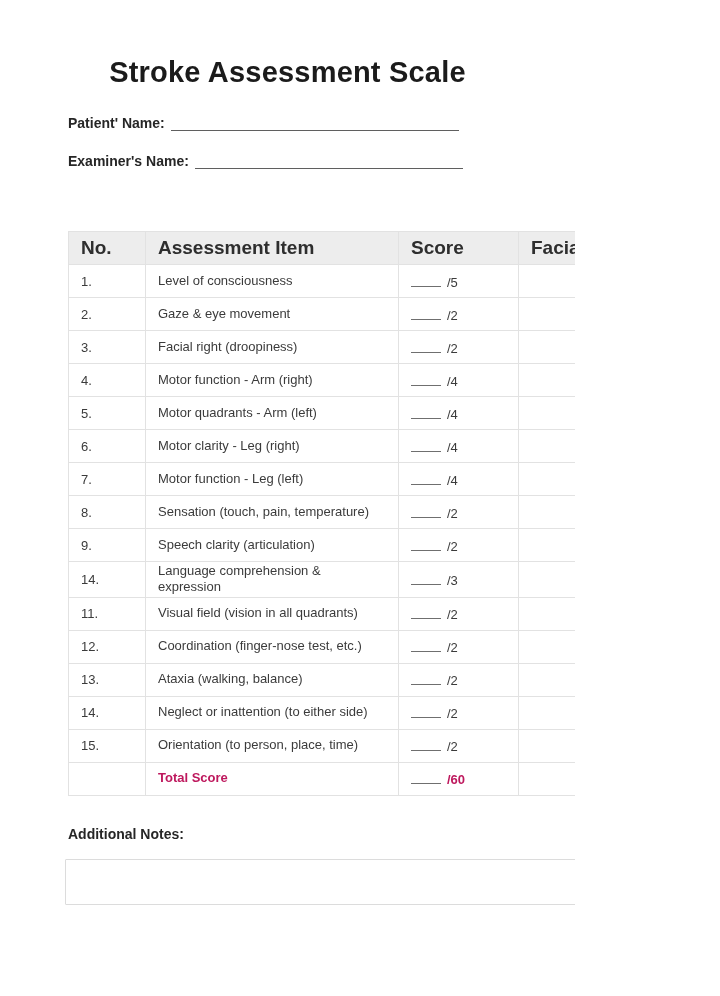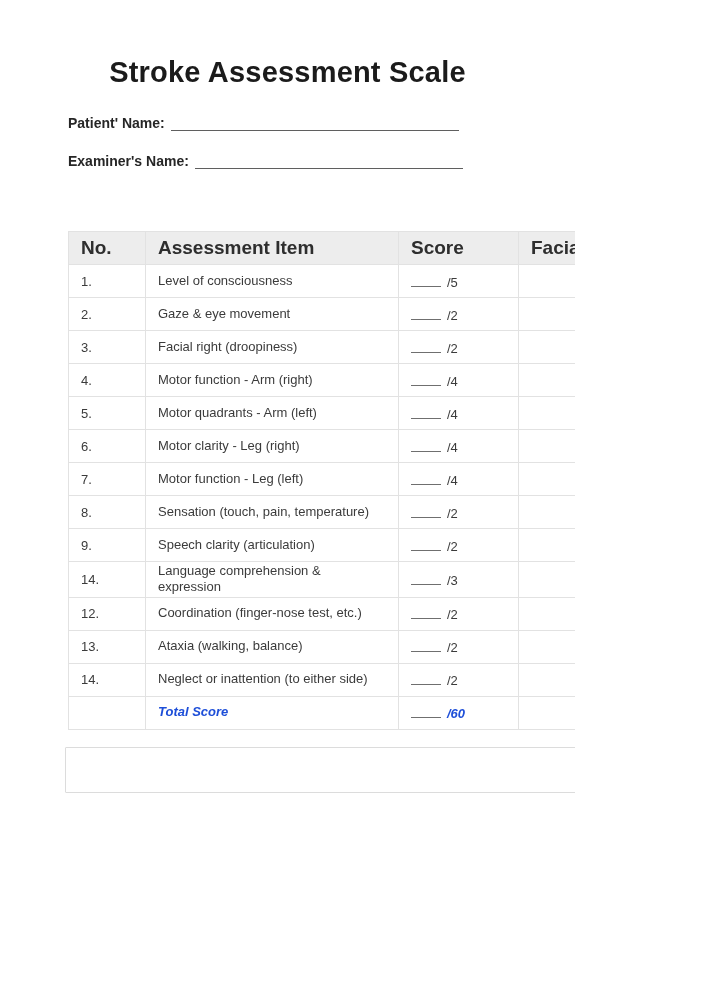--- a/index.html
+++ b/index.html
@@ -69,21 +69,21 @@
     height: 30px;
     font-size: 19px;
   }
   table.assessment td { height: 30px; }
   col.c-no     { width: 77px; }
   col.c-item   { width: 253px; }
   col.c-score  { width: 120px; }
   col.c-notes  { width: 132px; }
   .pad { padding-left: 12px; padding-right: 8px; }
   td.td-item { white-space: pre-line; line-height: 1.25; }
-  tr.total td.td-item, tr.total td.td-score { font-weight: bold; color: #1d4ed8; font-style: italic; }
+  tr.total td.td-item, tr.total td.td-score { font-weight: bold; color: #be185d; }
   .score-blank {
     display: inline-block;
     width: 30px;
     height: 13px;
     border-bottom: 1.5px solid #6f6f6f;
     margin-right: 6px;
   }
   .notes-label {
     margin: 30px 0 0 68px;
     font-size: 14px;
@@ -189,41 +189,54 @@
           <td class="pad td-notes"></td>
         </tr>
         <tr>
           <td class="pad td-no">14.</td>
           <td class="pad td-item">Language comprehension &amp;
 expression</td>
           <td class="pad td-score"><span class="score-blank"></span><span>/3</span></td>
           <td class="pad td-notes"></td>
         </tr>
         <tr>
+          <td class="pad td-no">11.</td>
+          <td class="pad td-item">Visual field (vision in all quadrants)</td>
+          <td class="pad td-score"><span class="score-blank"></span><span>/2</span></td>
+          <td class="pad td-notes"></td>
+        </tr>
+        <tr>
           <td class="pad td-no">12.</td>
           <td class="pad td-item">Coordination (finger-nose test, etc.)</td>
           <td class="pad td-score"><span class="score-blank"></span><span>/2</span></td>
           <td class="pad td-notes"></td>
         </tr>
         <tr>
           <td class="pad td-no">13.</td>
           <td class="pad td-item">Ataxia (walking, balance)</td>
           <td class="pad td-score"><span class="score-blank"></span><span>/2</span></td>
           <td class="pad td-notes"></td>
         </tr>
         <tr>
           <td class="pad td-no">14.</td>
           <td class="pad td-item">Neglect or inattention (to either side)</td>
+          <td class="pad td-score"><span class="score-blank"></span><span>/2</span></td>
+          <td class="pad td-notes"></td>
+        </tr>
+        <tr>
+          <td class="pad td-no">15.</td>
+          <td class="pad td-item">Orientation (to person, place, time)</td>
           <td class="pad td-score"><span class="score-blank"></span><span>/2</span></td>
           <td class="pad td-notes"></td>
         </tr>
         <tr class="total">
           <td class="pad td-no"></td>
           <td class="pad td-item">Total Score</td>
           <td class="pad td-score"><span class="score-blank"></span><span>/60</span></td>
           <td class="pad td-notes"></td>
         </tr>
       </tbody>
   </table>
 
+  <div class="notes-label">Additional Notes:</div>
   <div class="notes-box"></div>
 
 </div>
 
 </body></html>

